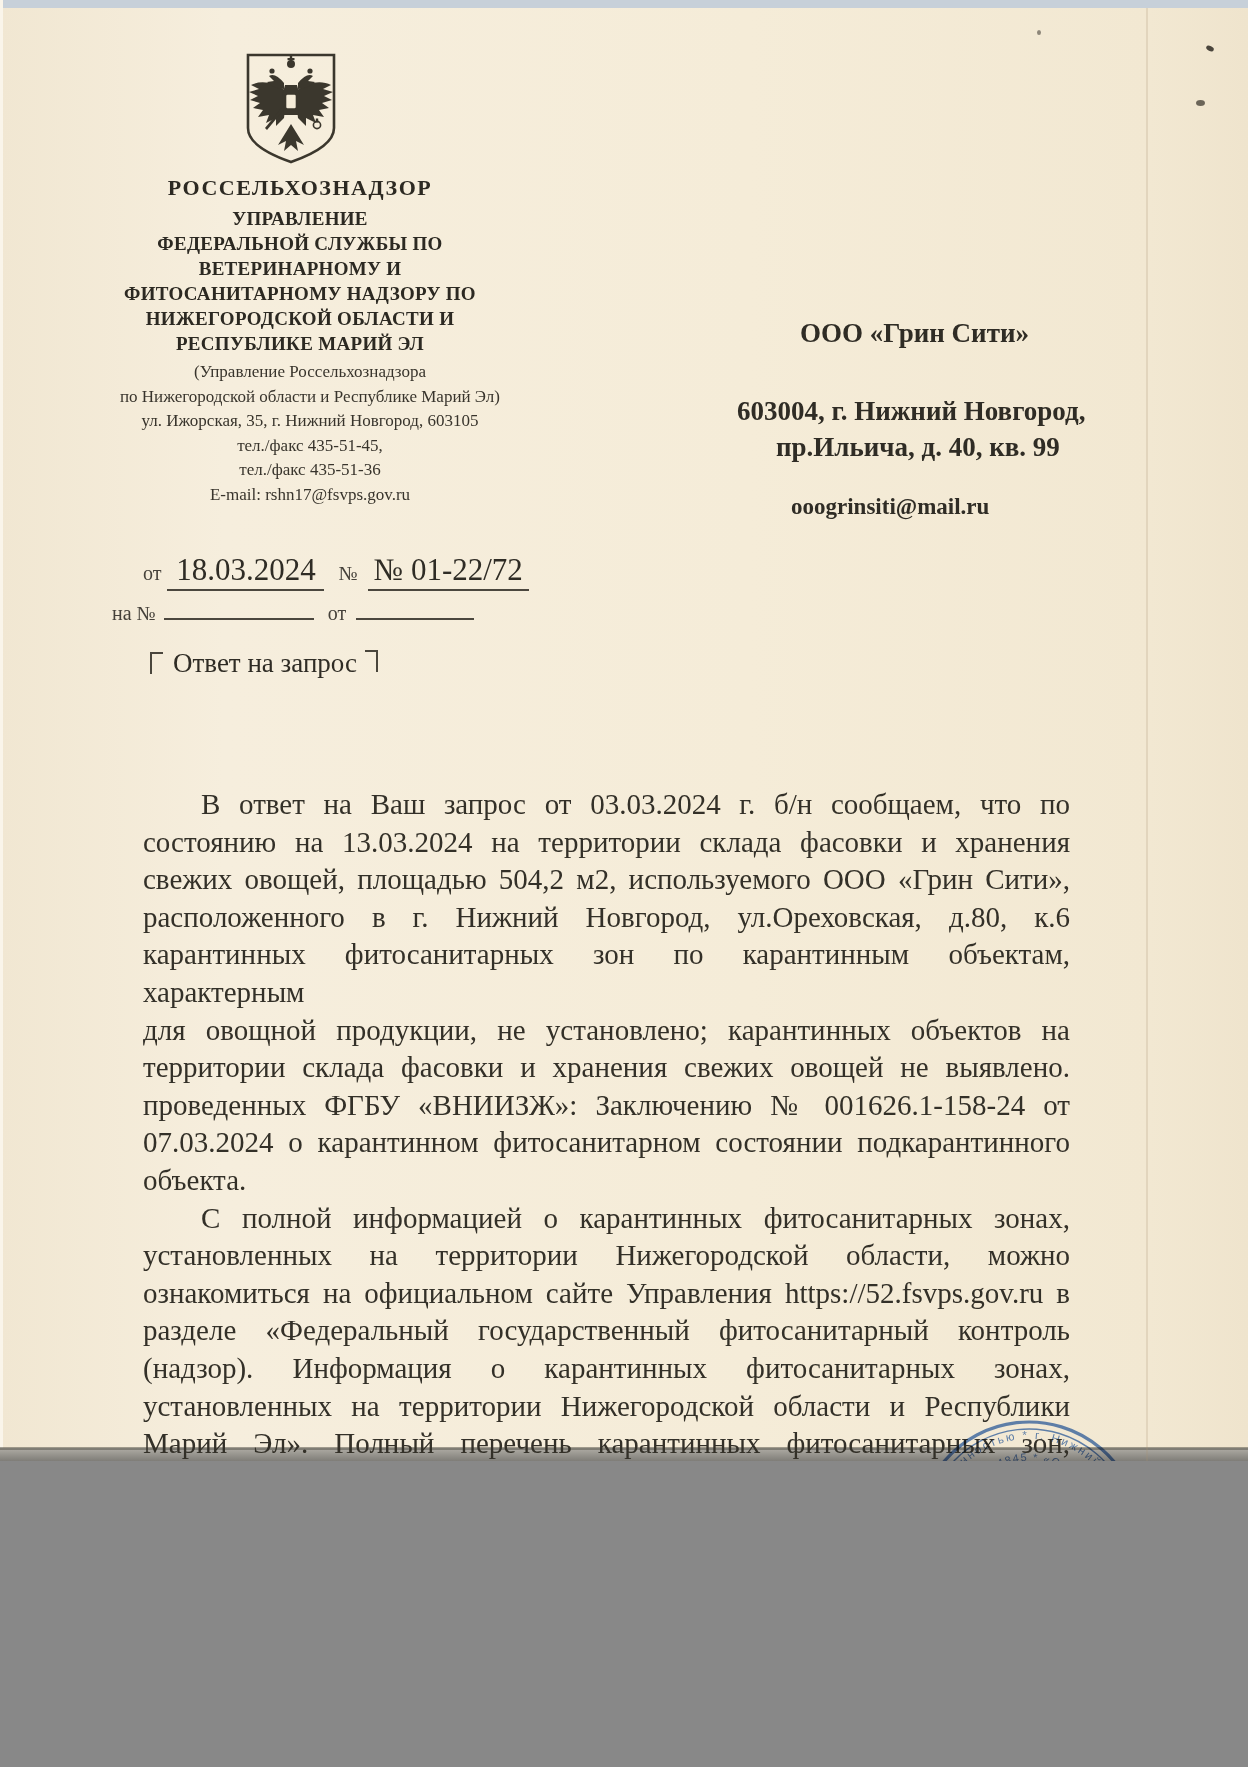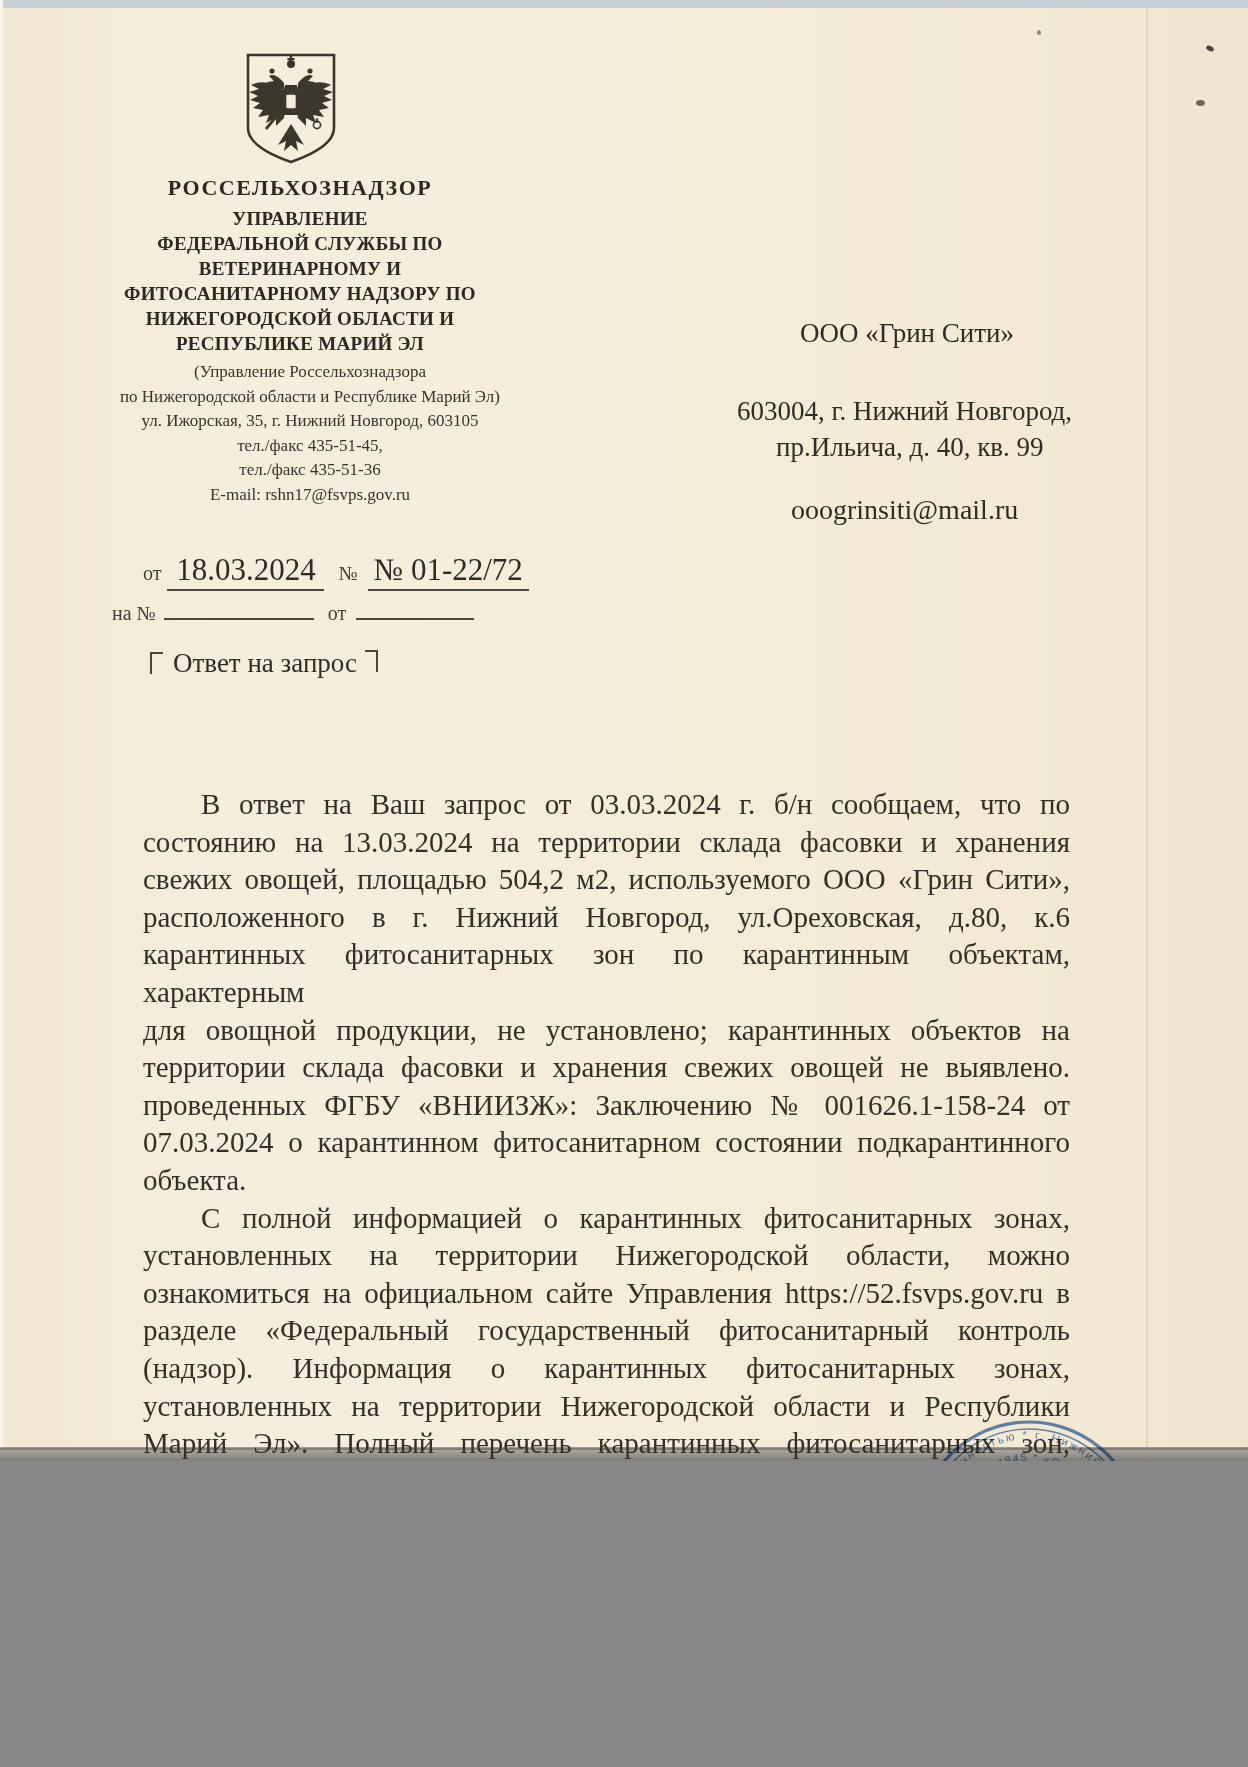--- a/index.html
+++ b/index.html
@@ -28,25 +28,25 @@
 
   
   .agency{position:absolute;left:100px;top:175px;width:400px;text-align:center;
     font-weight:bold;font-size:22px;letter-spacing:1.5px;color:#2c2922;}
   .dept{position:absolute;left:100px;top:206px;width:400px;text-align:center;
     font-weight:bold;font-size:19px;line-height:25px;color:#2c2922;letter-spacing:.3px;}
   .contact{position:absolute;left:98px;top:360px;width:424px;text-align:center;
     font-size:17px;line-height:24.5px;color:#38342c;}
 
   
-  .recipient-line{position:absolute;font-size:27px;color:#2f2c25;white-space:nowrap;}
+  .recipient-line{position:absolute;font-size:27px;color:#2f2c25;white-space:nowrap;font-weight:bold;}
   .r-name{left:800px;top:318px;}
   .r-addr1{left:737px;top:396px;}
   .r-addr2{left:776px;top:432px;}
-  .r-email{left:791px;top:494px;font-size:28px;}
+  .r-email{left:791px;top:494px;font-size:23px;}
 
   
   .ref-row{position:absolute;display:flex;align-items:baseline;white-space:nowrap;}
   .row1{left:143px;top:552px;}
   .row2{left:112px;top:592px;}
   .ref-label{font-size:20px;color:#45413a;}
   .ref-value{display:inline-block;border-bottom:2px solid #4b473e;text-align:center;
     font-size:31px;color:#2f2c25;padding:0 6px 1px 6px;}
   .v-date{min-width:145px;margin-left:6px;}
   .v-num{min-width:135px;margin-left:10px;}

